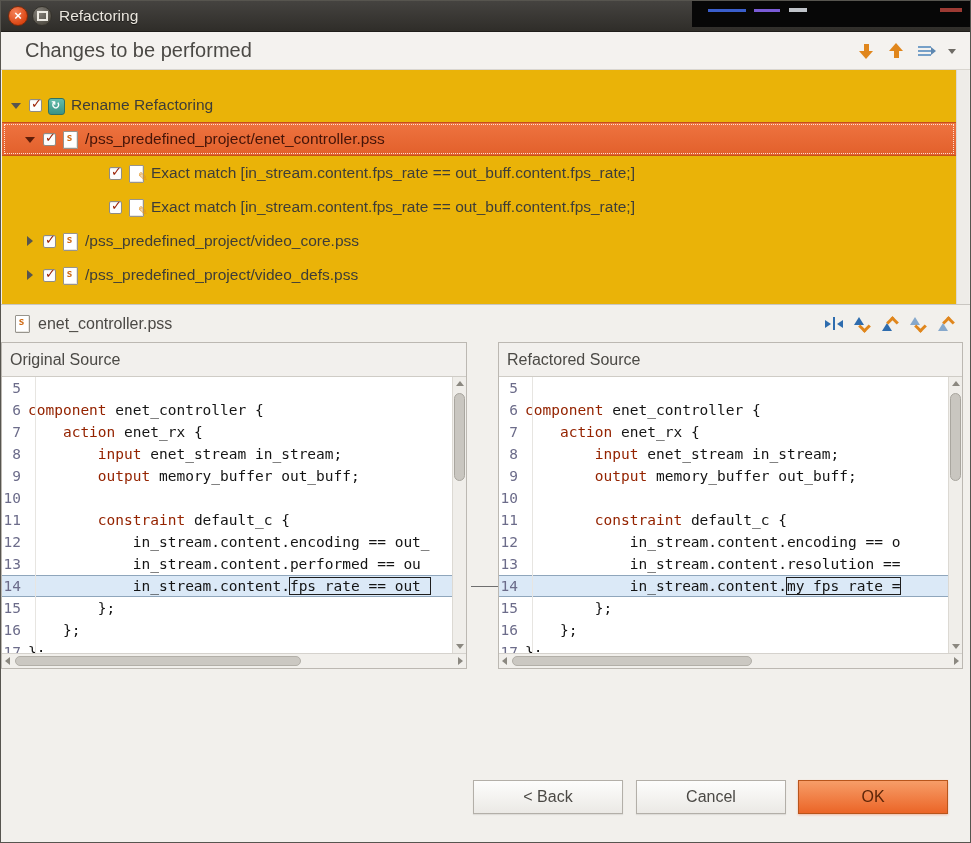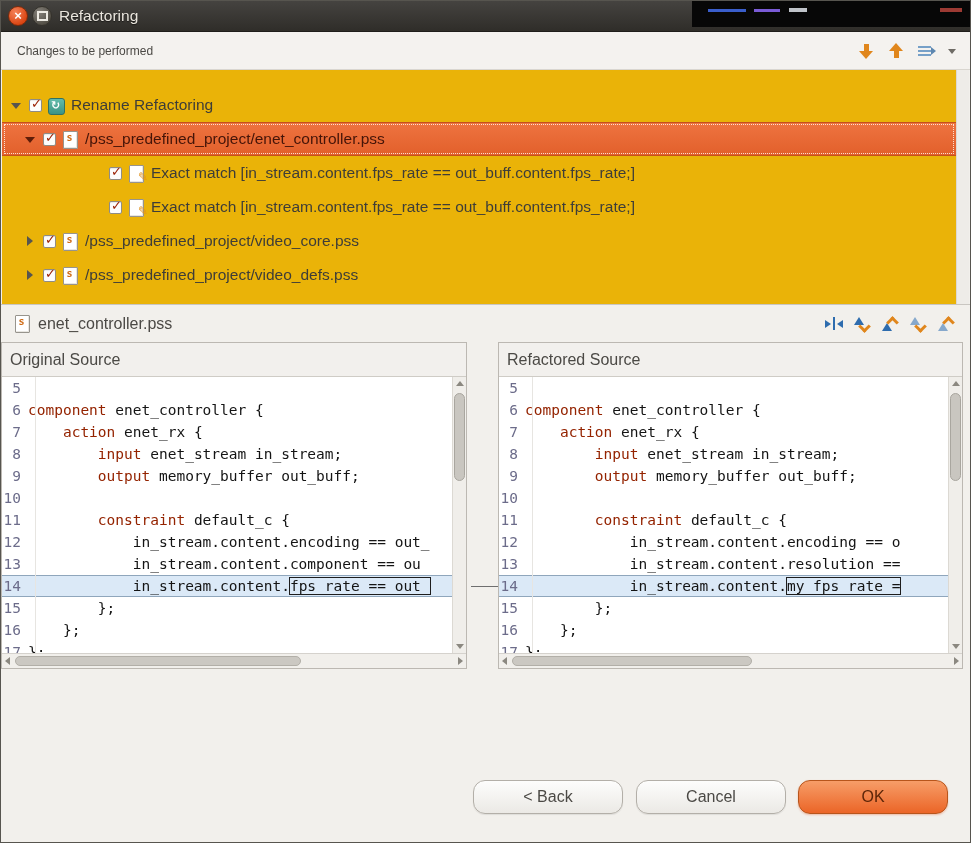--- a/index.html
+++ b/index.html
@@ -16,21 +16,21 @@
 .tb-btn.restore::after{content:'';width:7px;height:6px;border:2px solid #ece9e2}
 .bg-fragment{position:absolute;right:0;top:0;width:278px;height:26px;background:#070707}
 .frag{position:absolute;height:3px}
 .frag1{left:16px;top:8px;width:38px;background:#3a5ecb}
 .frag2{left:62px;top:8px;width:26px;background:#7a5bd6}
 .frag3{left:97px;top:7px;width:18px;height:4px;background:#bfc3c9}
 .frag4{right:8px;top:7px;width:22px;height:4px;background:#9c3a33}
 
 
 .changes-header{position:absolute;left:0;right:0;top:31px;height:38px;background:#f4f2ef;border-bottom:1px solid #d9d6d0;display:flex;align-items:center}
-.ch-title{margin-left:16px;font-size:12px;color:#4b4945}
+.ch-title{margin-left:24px;font-size:20px;color:#4b4945}
 .ch-icons{position:absolute;right:12px;top:0;height:38px;display:flex;align-items:center;gap:10px}
 
 
 .icon{width:20px;height:20px;position:relative;display:inline-block}
 .ic-next-change-arrow::before{content:'';position:absolute;left:8px;top:3px;width:5px;height:7px;background:var(--arrow-orange,#e0861c)}
 .ic-next-change-arrow::after{content:'';position:absolute;left:3px;top:10px;border-left:7px solid transparent;border-right:7px solid transparent;border-top:8px solid var(--arrow-orange,#e0861c)}
 .ic-previous-change-arrow::before{content:'';position:absolute;left:8px;bottom:3px;width:5px;height:7px;background:var(--arrow-orange,#e0861c)}
 .ic-previous-change-arrow::after{content:'';position:absolute;left:3px;bottom:10px;border-left:7px solid transparent;border-right:7px solid transparent;border-bottom:8px solid var(--arrow-orange,#e0861c)}
 .ic-filter-changes::before{content:'';position:absolute;left:2px;top:5px;width:13px;height:2px;background:#76a0c8;box-shadow:0 4px 0 #76a0c8,0 8px 0 #76a0c8}
 .ic-filter-changes::after{content:'';position:absolute;right:0;top:6px;border-top:4px solid transparent;border-bottom:4px solid transparent;border-left:5px solid #5d87b0}
@@ -99,21 +99,21 @@
 .hs-arrow.r{right:0}
 .hs-arrow.l::after{content:'';position:absolute;left:3px;top:3px;border-top:4px solid transparent;border-bottom:4px solid transparent;border-right:5px solid #8b8880}
 .hs-arrow.r::after{content:'';position:absolute;right:3px;top:3px;border-top:4px solid transparent;border-bottom:4px solid transparent;border-left:5px solid #8b8880}
 .hs-thumb{position:absolute;top:2px;height:10px;background:#cbc8c2;border:1px solid #b2afa8;border-radius:6px}
 .pane.left .hs-thumb{left:13px;width:286px}
 .pane.right .hs-thumb{left:13px;width:240px}
 .gap{position:absolute;left:470px;width:27px;top:341px;height:327px;background:#f2f0ec}
 .connector{position:absolute;left:0;right:0;top:244px;border-top:1px solid #6f6f6f}
 
 
-.btn{position:absolute;top:779px;width:150px;height:34px;border-radius:12px;display:flex;align-items:center;justify-content:center;font-size:16px}
+.btn{position:absolute;top:779px;width:150px;height:34px;border-radius:0;display:flex;align-items:center;justify-content:center;font-size:16px}
 .btn.std{background:linear-gradient(#fdfdfc,#ebe9e5);border:1px solid #b3afa8;color:#4b4945;box-shadow:0 1px 1px rgba(0,0,0,.08)}
 #back-button{left:472px}
 #cancel-button{left:635px}
 #ok-button{left:797px;background:linear-gradient(var(--ok-top,#f79d68),var(--ok-bottom,#eb6527));border:1px solid #b8551b;color:#5c2508;box-shadow:0 1px 2px rgba(233,84,32,.35)}
 </style>
 </head>
 <body>
 
 <div class="window">
 
@@ -196,21 +196,21 @@
     <div class="code-view">
       <div class="code-lines">
           <div class="cl"><span class="ln">5</span><span class="ct"></span></div>
           <div class="cl"><span class="ln">6</span><span class="ct"><span class="kw">component</span><span> enet_controller {</span></span></div>
           <div class="cl"><span class="ln">7</span><span class="ct"><span>    </span><span class="kw">action</span><span> enet_rx {</span></span></div>
           <div class="cl"><span class="ln">8</span><span class="ct"><span>        </span><span class="kw">input</span><span> enet_stream in_stream;</span></span></div>
           <div class="cl"><span class="ln">9</span><span class="ct"><span>        </span><span class="kw">output</span><span> memory_buffer out_buff;</span></span></div>
           <div class="cl"><span class="ln">10</span><span class="ct"></span></div>
           <div class="cl"><span class="ln">11</span><span class="ct"><span>        </span><span class="kw">constraint</span><span> default_c {</span></span></div>
           <div class="cl"><span class="ln">12</span><span class="ct"><span>            in_stream.content.encoding == out_</span></span></div>
-          <div class="cl"><span class="ln">13</span><span class="ct"><span>            in_stream.content.component == ou</span></span></div>
+          <div class="cl"><span class="ln">13</span><span class="ct"><span>            in_stream.content.performed == ou</span></span></div>
           <div class="cl hl"><span class="ln">14</span><span class="ct"><span>            in_stream.content.</span><span class="boxed">fps_rate == out_</span></span></div>
           <div class="cl"><span class="ln">15</span><span class="ct"><span>        };</span></span></div>
           <div class="cl"><span class="ln">16</span><span class="ct"><span>    };</span></span></div>
           <div class="cl"><span class="ln">17</span><span class="ct"><span>};</span></span></div>
         </div>
       <div class="v-scroll">
         <span class="vs-up"></span>
         <span class="vs-thumb"></span>
         <span class="vs-down"></span>
       </div>

